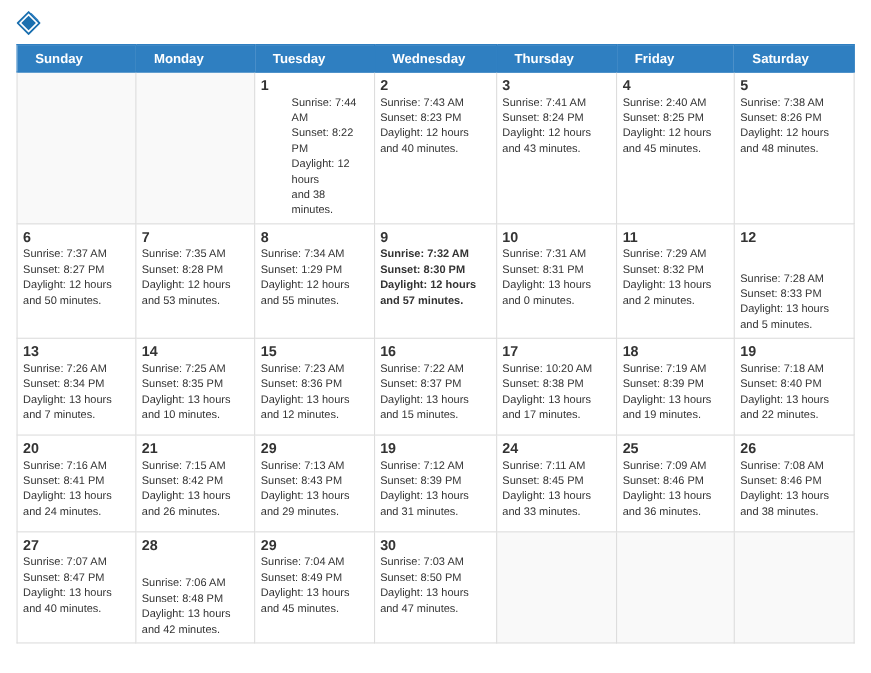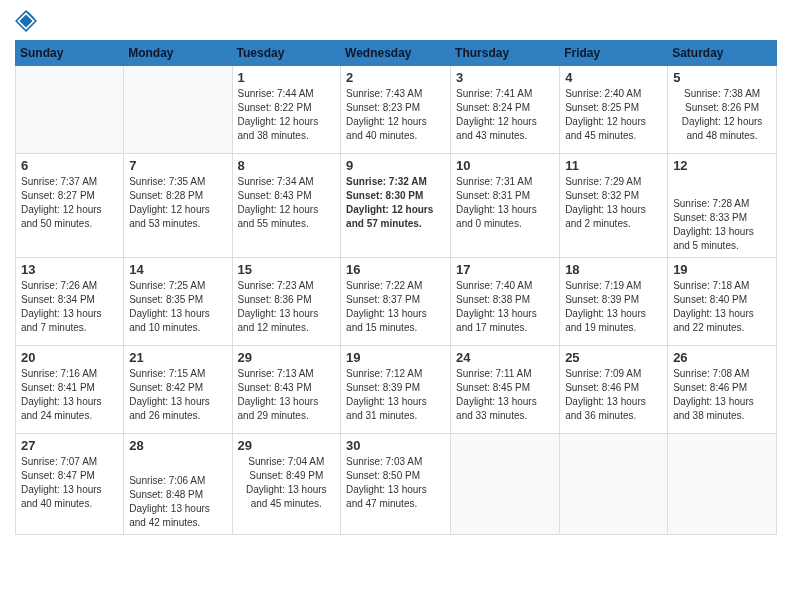--- a/index.html
+++ b/index.html
@@ -58,22 +58,22 @@
       font-size: 14px;
       color: #555;
     }
     .calendar {
       width: 100%;
       border-collapse: collapse;
       font-size: 11px;
     }
     .calendar th {
       background: #2f7fc1;
-      color: #0f172a;
-      padding: 5px 4px;
+      color: #ffffff;
+      padding: 5px 16px;
       text-align: left;
       font-size: 12px;
       font-weight: bold;
       border: 1px solid #2f7fc1;
     }
     .calendar td {
       border: 1px solid #ddd;
       vertical-align: top;
       padding: 4px 5px;
       height: 88px;
@@ -128,21 +128,21 @@
           <th>Friday</th>
           <th>Saturday</th>
         </tr>
     </thead>
     <tbody id="calendar-body">
     <tr>
           <td class="empty-cell"></td>
           <td class="empty-cell"></td>
           <td>
             <span class="day-num">1</span>
-            <div class="day-info" style="white-space: pre-line;">Sunrise: 7:44 AM
+            <div class="day-info" style="white-space: pre-line; margin-left: 28px;">Sunrise: 7:44 AM
 Sunset: 8:22 PM
 Daylight: 12 hours
 and 38 minutes.</div>
           </td>
           <td>
             <span class="day-num">2</span>
             <div class="day-info" style="white-space: pre-line;">Sunrise: 7:43 AM
 Sunset: 8:23 PM
 Daylight: 12 hours
 and 40 minutes.</div>
@@ -156,21 +156,21 @@
           </td>
           <td>
             <span class="day-num">4</span>
             <div class="day-info" style="white-space: pre-line;">Sunrise: 2:40 AM
 Sunset: 8:25 PM
 Daylight: 12 hours
 and 45 minutes.</div>
           </td>
           <td>
             <span class="day-num">5</span>
-            <div class="day-info" style="white-space: pre-line; text-align: center;">Sunrise: 7:38 AM
+            <div class="day-info" style="white-space: pre-line;">Sunrise: 7:38 AM
 Sunset: 8:26 PM
 Daylight: 12 hours
 and 48 minutes.</div>
           </td>
         </tr>
         <tr>
           <td>
             <span class="day-num">6</span>
             <div class="day-info" style="white-space: pre-line;">Sunrise: 7:37 AM
 Sunset: 8:27 PM
@@ -180,21 +180,21 @@
           <td>
             <span class="day-num">7</span>
             <div class="day-info" style="white-space: pre-line;">Sunrise: 7:35 AM
 Sunset: 8:28 PM
 Daylight: 12 hours
 and 53 minutes.</div>
           </td>
           <td>
             <span class="day-num">8</span>
             <div class="day-info" style="white-space: pre-line;">Sunrise: 7:34 AM
-Sunset: 8:43 PM
+Sunset: 1:29 PM
 Daylight: 12 hours
 and 55 minutes.</div>
           </td>
           <td>
             <span class="day-num">9</span>
             <div class="day-info" style="white-space: pre-line; font-weight: bold;">Sunrise: 7:32 AM
 Sunset: 8:30 PM
 Daylight: 12 hours
 and 57 minutes.</div>
           </td>
@@ -244,21 +244,21 @@
           </td>
           <td>
             <span class="day-num">16</span>
             <div class="day-info" style="white-space: pre-line;">Sunrise: 7:22 AM
 Sunset: 8:37 PM
 Daylight: 13 hours
 and 15 minutes.</div>
           </td>
           <td>
             <span class="day-num">17</span>
-            <div class="day-info" style="white-space: pre-line;">Sunrise: 7:40 AM
+            <div class="day-info" style="white-space: pre-line;">Sunrise: 10:20 AM
 Sunset: 8:38 PM
 Daylight: 13 hours
 and 17 minutes.</div>
           </td>
           <td>
             <span class="day-num">18</span>
             <div class="day-info" style="white-space: pre-line;">Sunrise: 7:19 AM
 Sunset: 8:39 PM
 Daylight: 13 hours
 and 19 minutes.</div>
@@ -332,21 +332,21 @@
           </td>
           <td>
             <span class="day-num">28</span>
             <div class="day-info" style="white-space: pre-line; margin-top: 21px;">Sunrise: 7:06 AM
 Sunset: 8:48 PM
 Daylight: 13 hours
 and 42 minutes.</div>
           </td>
           <td>
             <span class="day-num">29</span>
-            <div class="day-info" style="white-space: pre-line; text-align: center;">Sunrise: 7:04 AM
+            <div class="day-info" style="white-space: pre-line;">Sunrise: 7:04 AM
 Sunset: 8:49 PM
 Daylight: 13 hours
 and 45 minutes.</div>
           </td>
           <td>
             <span class="day-num">30</span>
             <div class="day-info" style="white-space: pre-line;">Sunrise: 7:03 AM
 Sunset: 8:50 PM
 Daylight: 13 hours
 and 47 minutes.</div>

